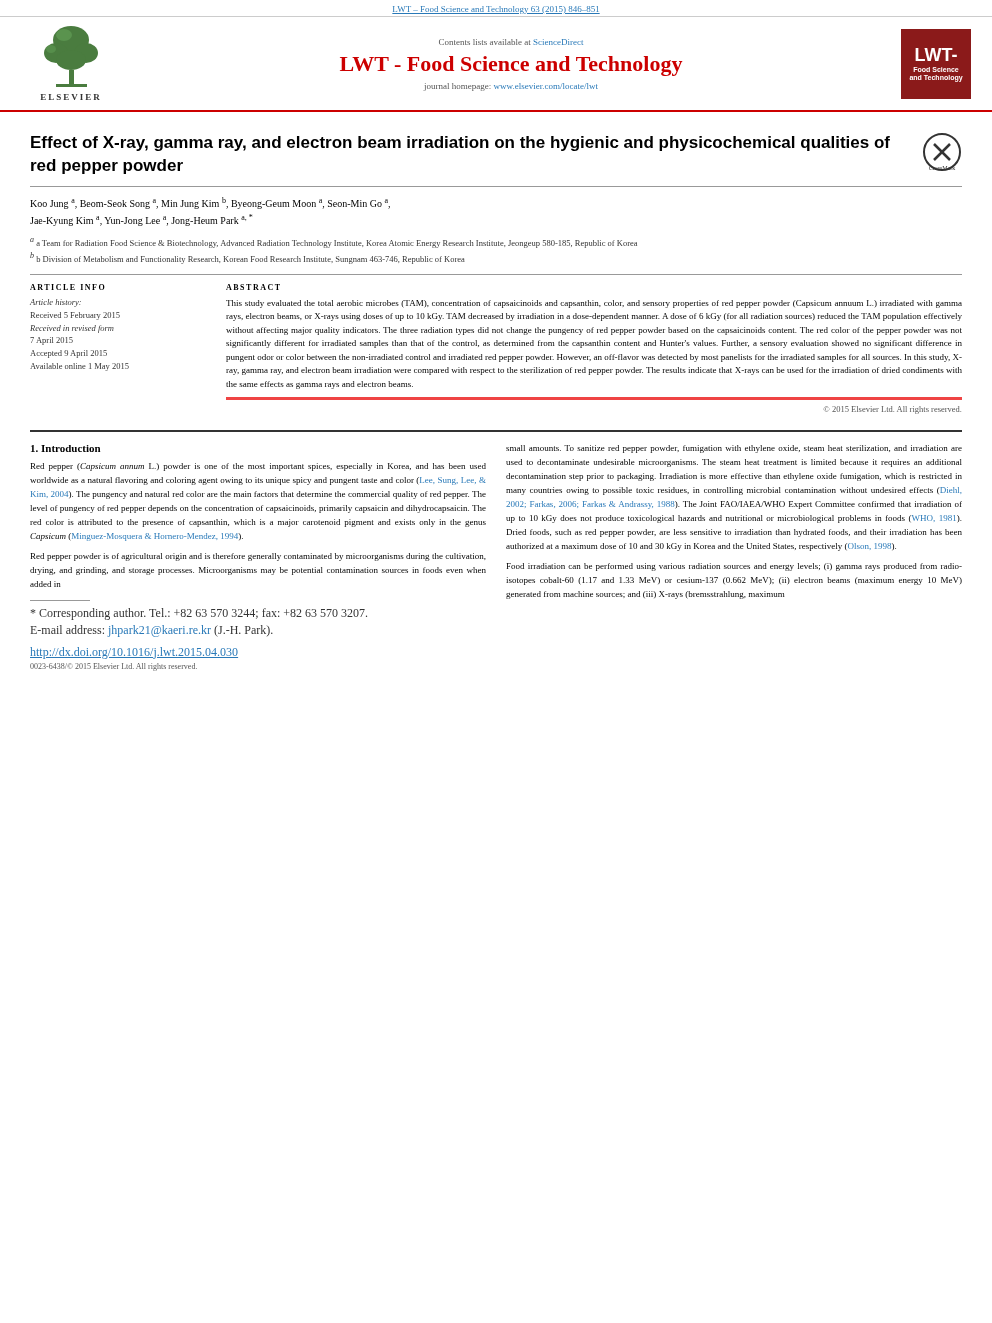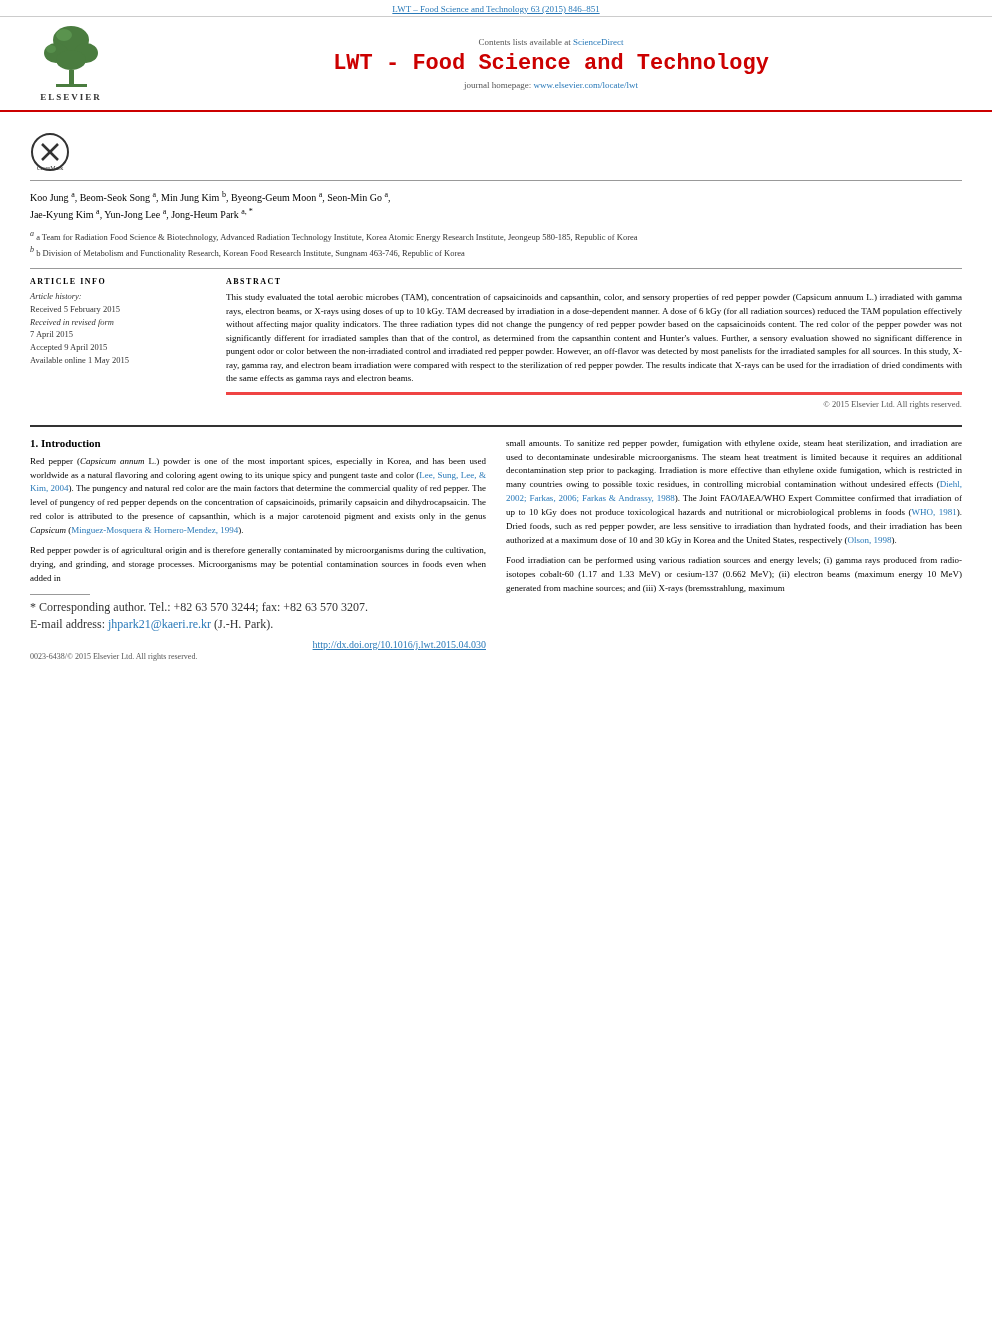--- a/index.html
+++ b/index.html
@@ -48,21 +48,21 @@
       font-size: 9px;
       color: #555;
       margin-bottom: 4px;
     }
     .contents-line a { color: #2979b8; text-decoration: none; }
     .journal-title {
       font-size: 22px;
       font-weight: bold;
       color: #333;
       margin: 4px 0;
-      font-family: Liberation Mono, monospace;
+      font-family: Liberation Serif, serif;
     }
     .journal-title span { color: #c00; }
     .journal-homepage {
       font-size: 9px;
       color: #555;
       margin-top: 3px;
     }
     .journal-homepage a { color: #2979b8; text-decoration: none; }
     .header-right {
       width: 80px;
@@ -232,24 +232,23 @@
       margin: 8px 0 4px;
     }
     .footnote-text {
       font-size: 12px;
       color: #333;
       line-height: 1.4;
     }
     .footnote-text a { color: #2979b8; text-decoration: none; }
 
     .doi-line {
-      font-size: 10px;
+      font-size: 12px;
       color: #2979b8;
       margin-top: 6px;
-      text-align: right;
     }
     .issn-line {
       font-size: 8px;
       color: #555;
       margin-top: 2px;
     }
 
     
     .elsevier-img {
       width: 90px;
@@ -289,25 +288,32 @@
     </div>
     <div class="journal-title">
       <span>LWT - </span><span style="color:#c00;">Food Science and Technology</span>
     </div>
     <div class="journal-homepage">
       <span>journal homepage: </span>
       <a href="#" style="color:#2979b8;">www.elsevier.com/locate/lwt</a>
     </div>
   </div>
 
+  <div class="header-right">
+    <div class="lwt-logo-box">
+      <div class="lwt-big">LWT-</div>
+      <div class="lwt-small">Food Science<br>and Technology</div>
+    </div>
+  </div>
 </div>
 
 <div class="article-body">
 
   <div class="article-title-section">
+    <div class="article-title">Effect of X-ray, gamma ray, and electron beam irradiation on the hygienic and physicochemical qualities of red pepper powder</div>
     <svg class="crossmark" viewBox="0 0 40 40" xmlns="http://www.w3.org/2000/svg">
       <circle cx="20" cy="20" r="18" fill="none" stroke="#333" stroke-width="2"></circle>
       <line x1="12" y1="12" x2="28" y2="28" stroke="#333" stroke-width="2.5"></line>
       <line x1="28" y1="12" x2="12" y2="28" stroke="#333" stroke-width="2.5"></line>
       <text x="20" y="38" text-anchor="middle" font-size="6" fill="#333">CrossMark</text>
     </svg>
   </div>
 
   <div class="authors-section">
     <span>Koo Jung <sup class="author-sup">a</sup>, </span>

